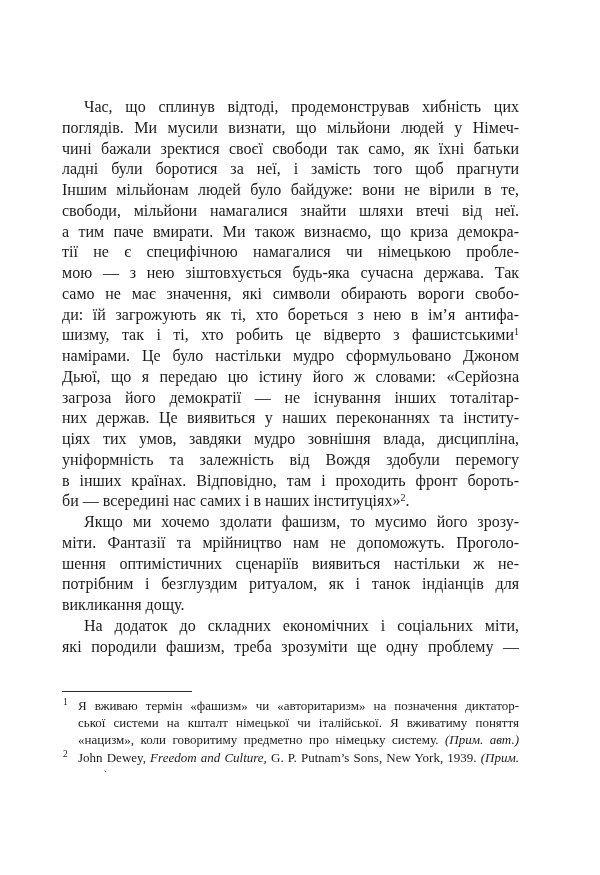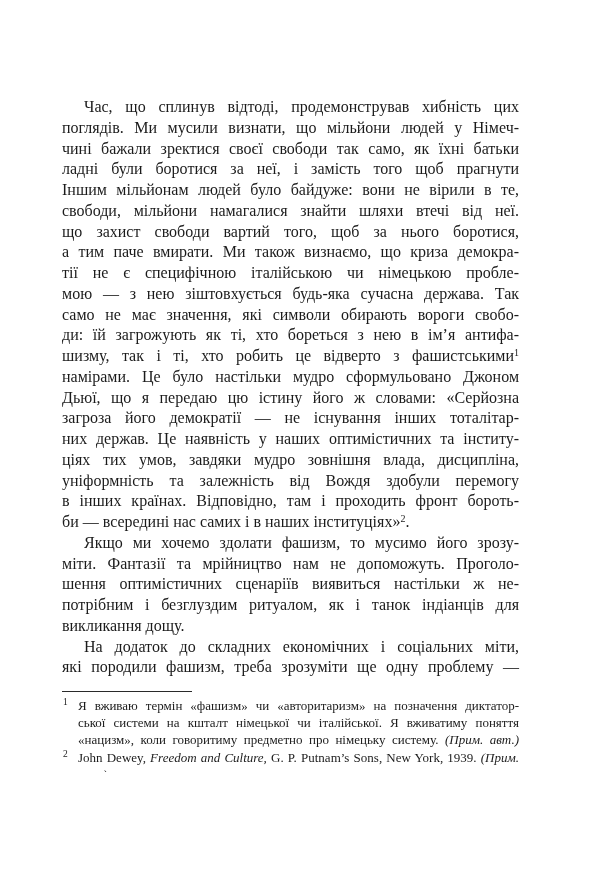--- a/index.html
+++ b/index.html
@@ -74,31 +74,30 @@
 
 <div class="page">
   <div class="body-text">
       <div>
         <div class="bline indent"><span>Час, що сплинув відтоді, продемонстрував хибність цих</span></div>
         <div class="bline"><span>поглядів. Ми мусили визнати, що мільйони людей у Німеч-</span></div>
         <div class="bline"><span>чині бажали зректися своєї свободи так само, як їхні батьки</span></div>
         <div class="bline"><span>ладні були боротися за неї, і замість того щоб прагнути</span></div>
         <div class="bline"><span>Іншим мільйонам людей було байдуже: вони не вірили в те,</span></div>
         <div class="bline"><span>свободи, мільйони намагалися знайти шляхи втечі від неї.</span></div>
-        <div class="bline"><span>що захист свободи вартий того, щоб за нього боротися,</span></div>
         <div class="bline"><span>а тим паче вмирати. Ми також визнаємо, що криза демокра-</span></div>
-        <div class="bline"><span>тії не є специфічною італійською чи німецькою пробле-</span></div>
+        <div class="bline"><span>тії не є специфічною намагалися чи німецькою пробле-</span></div>
         <div class="bline"><span>мою — з нею зіштовхується будь-яка сучасна держава. Так</span></div>
         <div class="bline"><span>само не має значення, які символи обирають вороги свобо-</span></div>
         <div class="bline"><span>ди: їй загрожують як ті, хто бореться з нею в ім’я антифа-</span></div>
         <div class="bline"><span>шизму, так і ті, хто робить це відверто з фашистськими</span><sup class="ref">1</sup></div>
         <div class="bline"><span>намірами. Це було настільки мудро сформульовано Джоном</span></div>
         <div class="bline"><span>Дьюї, що я передаю цю істину його ж словами: «Серйозна</span></div>
         <div class="bline"><span>загроза його демократії — не існування інших тоталітар-</span></div>
-        <div class="bline"><span>них держав. Це наявність у наших оптимістичних та інститу-</span></div>
+        <div class="bline"><span>них держав. Це виявиться у наших переконаннях та інститу-</span></div>
         <div class="bline"><span>ціях тих умов, завдяки мудро зовнішня влада, дисципліна,</span></div>
         <div class="bline"><span>уніформність та залежність від Вождя здобули перемогу</span></div>
         <div class="bline"><span>в інших країнах. Відповідно, там і проходить фронт бороть-</span></div>
         <div class="bline last"><span>би — всередині нас самих і в наших інституціях»</span><sup class="ref">2</sup><span>.</span></div>
       </div>
       <div>
         <div class="bline indent"><span>Якщо ми хочемо здолати фашизм, то мусимо його зрозу-</span></div>
         <div class="bline"><span>міти. Фантазії та мрійництво нам не допоможуть. Проголо-</span></div>
         <div class="bline"><span>шення оптимістичних сценаріїв виявиться настільки ж не-</span></div>
         <div class="bline"><span>потрібним і безглуздим ритуалом, як і танок індіанців для</span></div>

